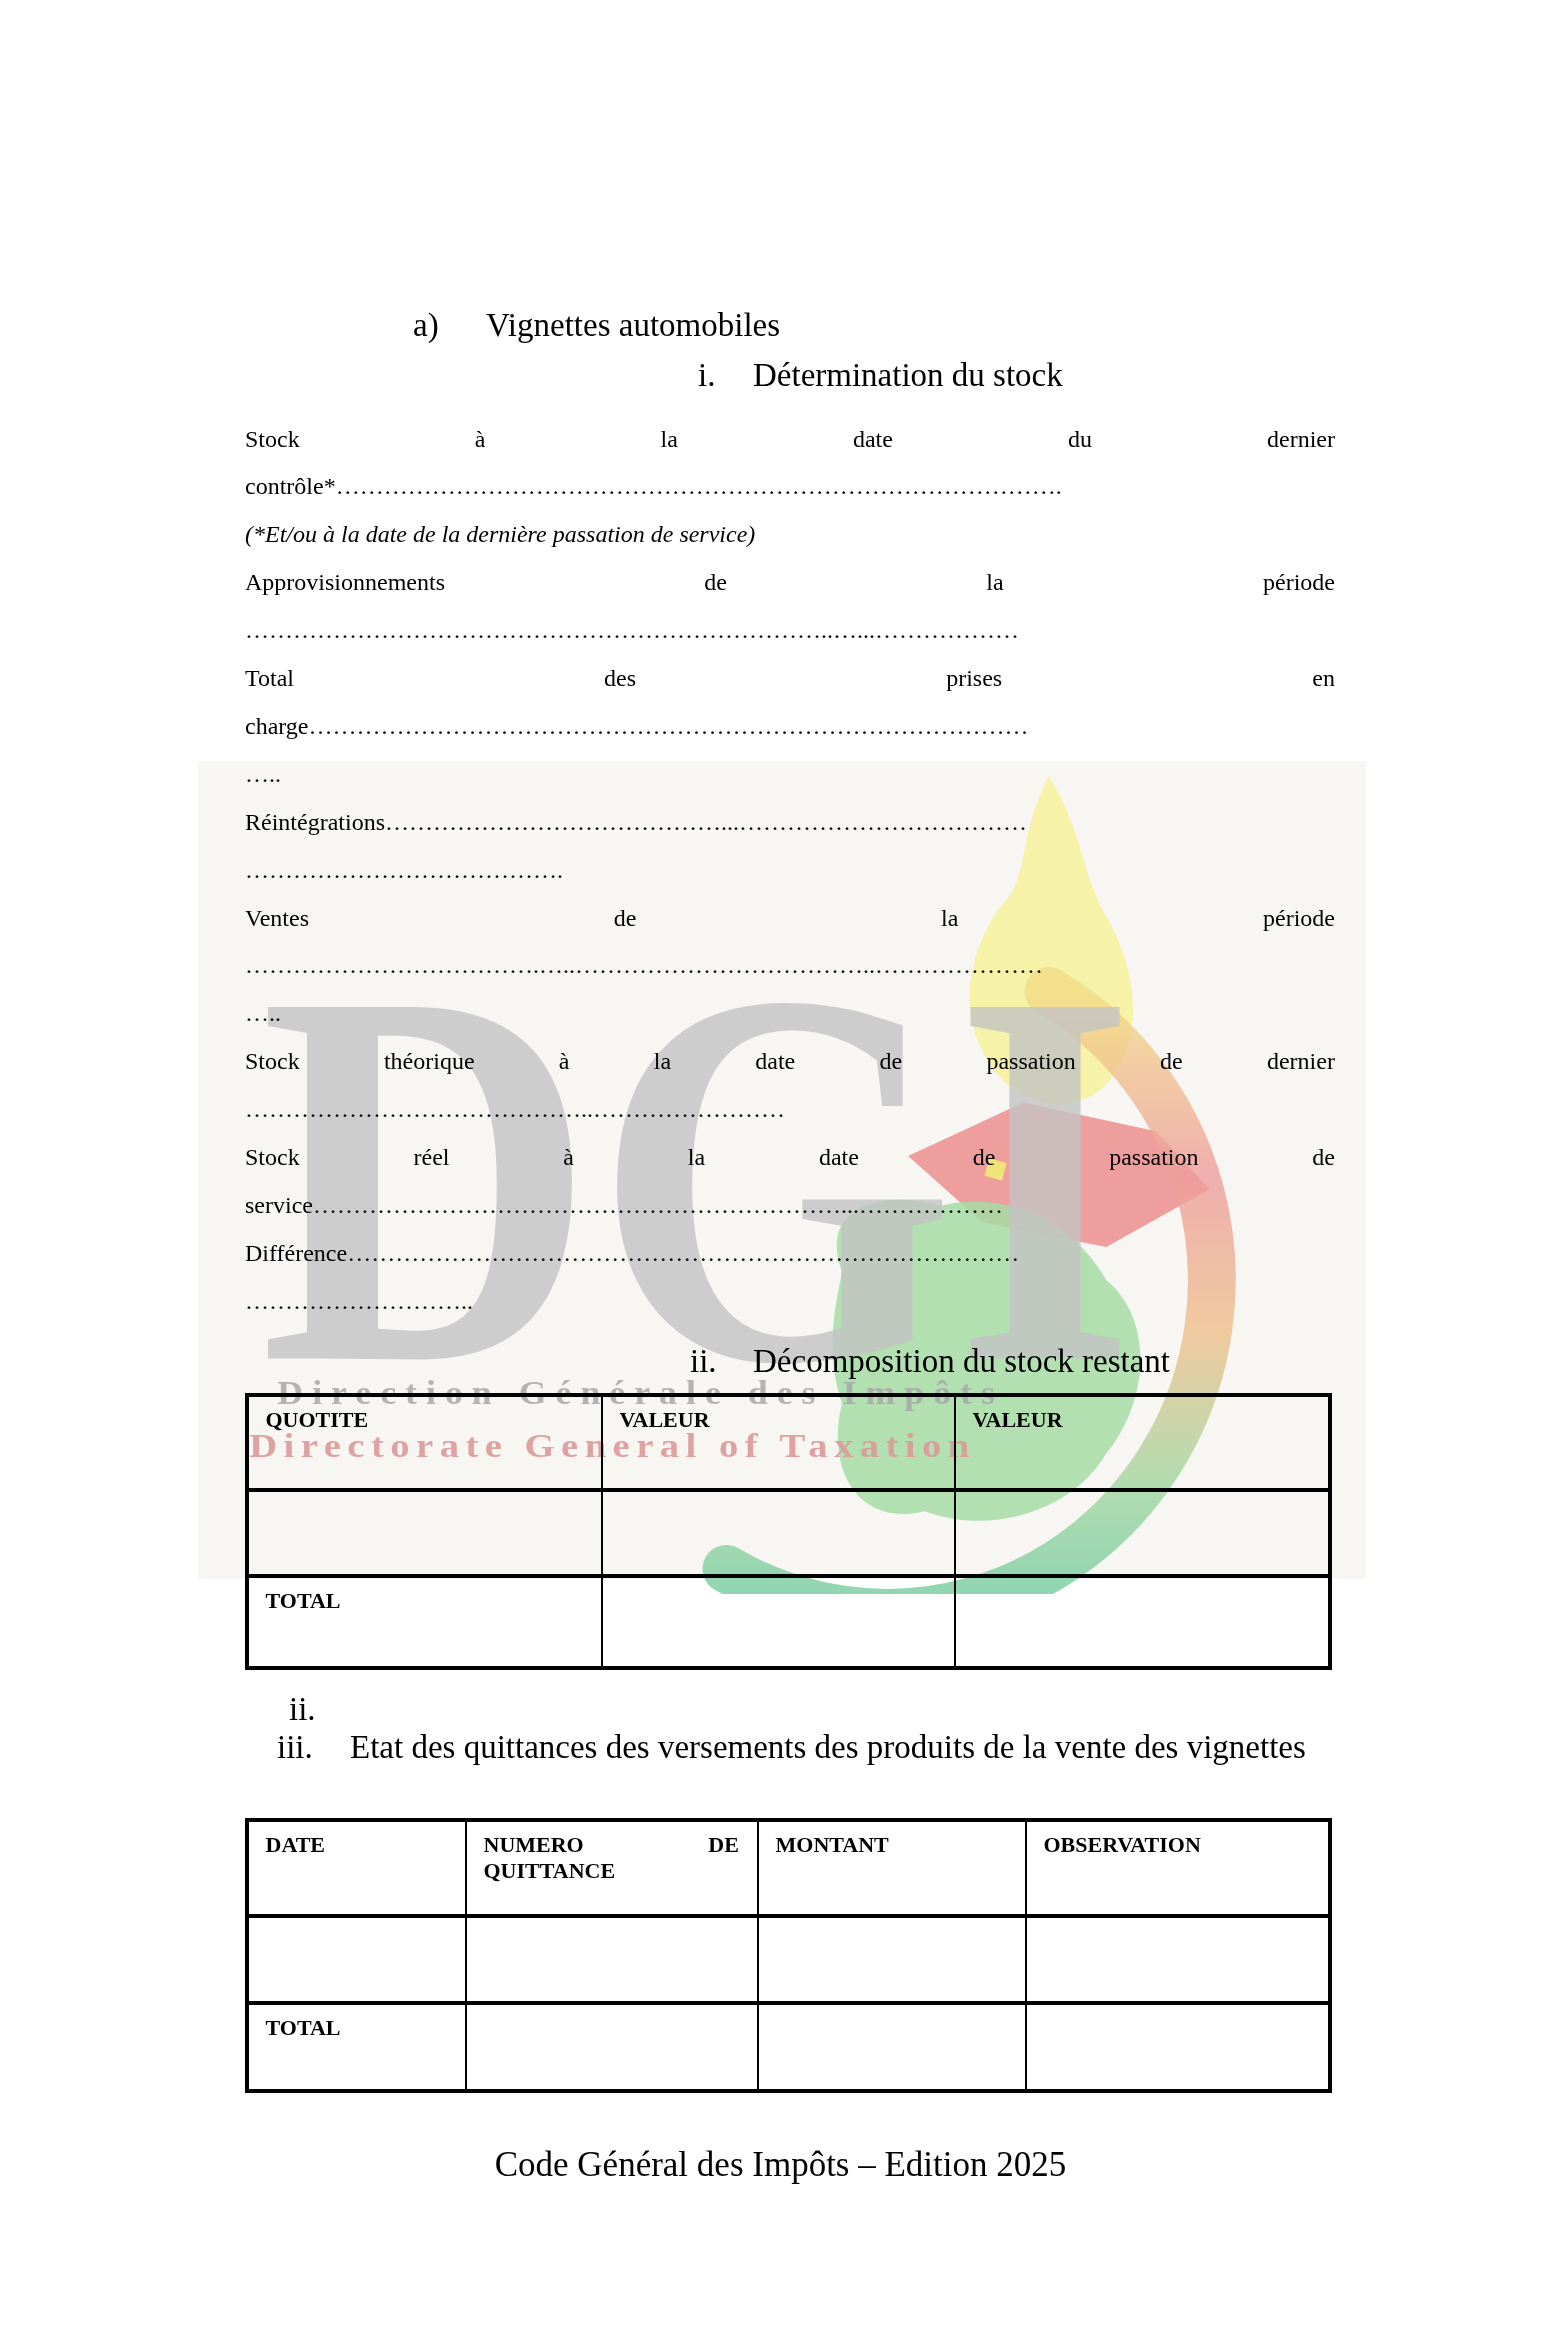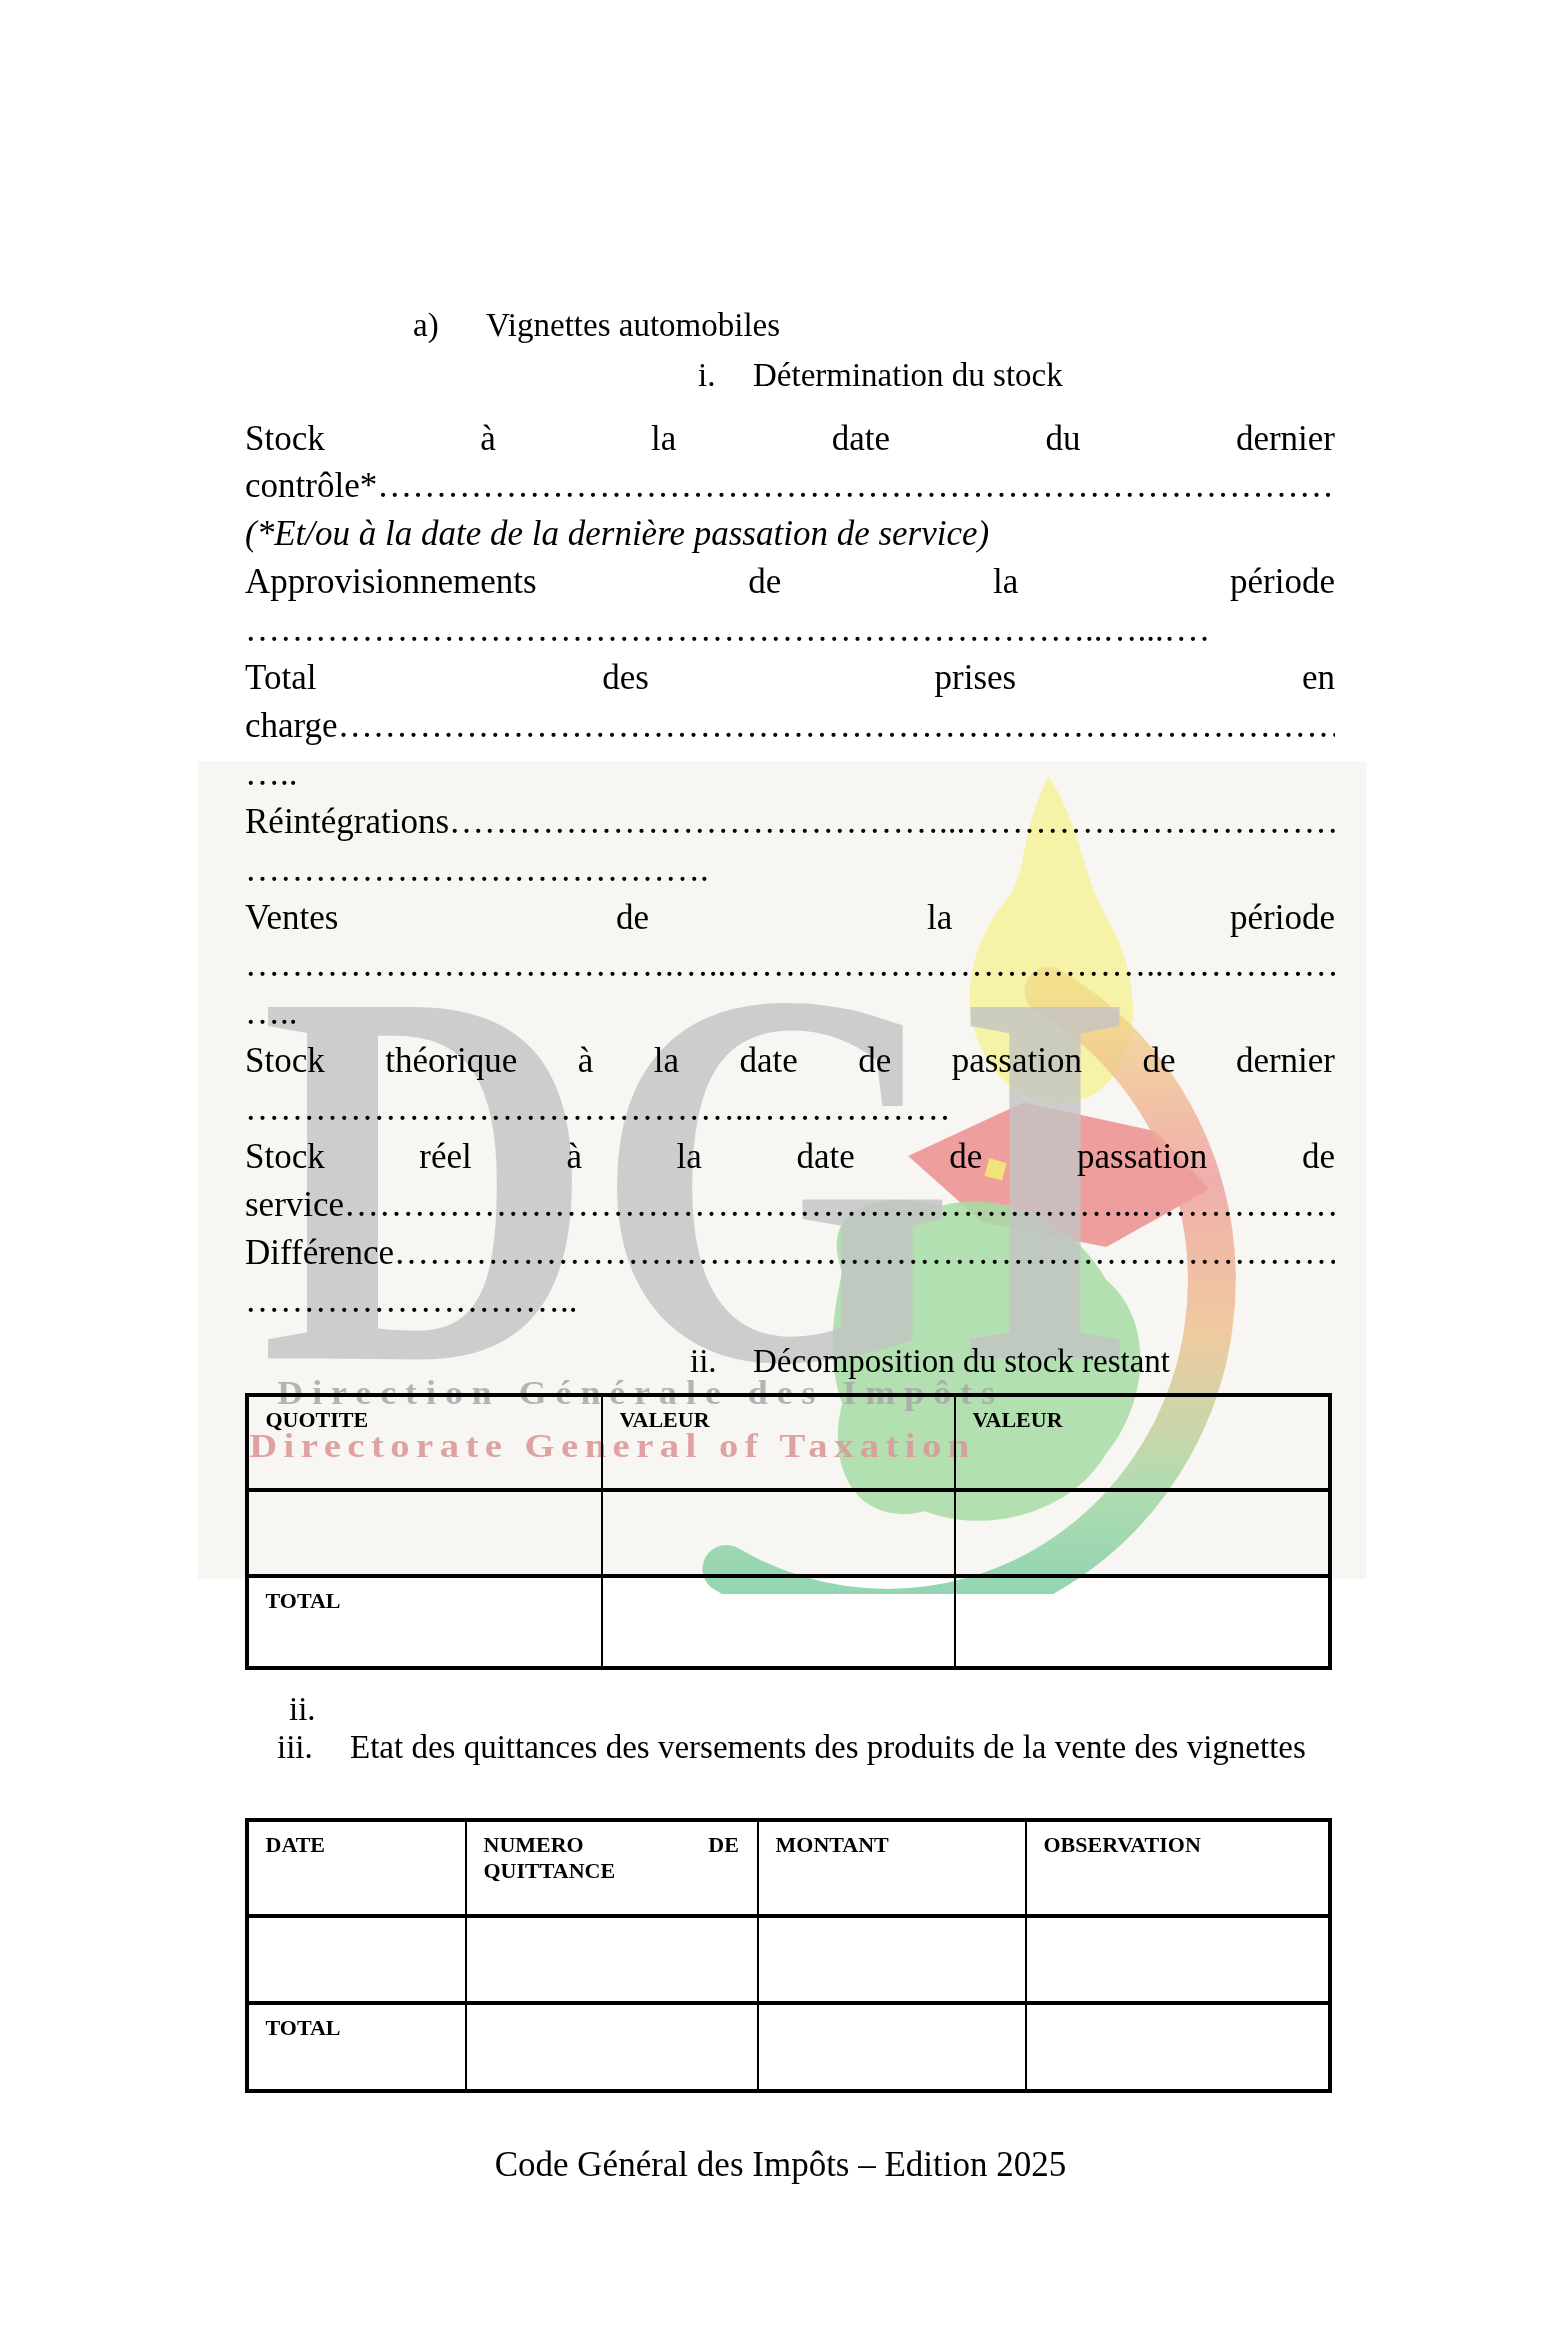--- a/index.html
+++ b/index.html
@@ -7,21 +7,21 @@
     position:relative;width:1561px;height:2342px;background:#ffffff;
     font-family:"Liberation Serif", serif;color:#000;overflow:hidden;
   }
   .abs{position:absolute;}
   
   .h-bold{font-weight:normal;font-size:33px;white-space:nowrap;z-index:2;}
   .marker{display:inline-block;}
   
   #body-lines{position:absolute;left:0;top:0;width:100%;height:100%;z-index:2;}
   .bline{
-    position:absolute;left:245px;font-size:35px;line-height:48px;height:48px;
+    position:absolute;left:245px;font-size:24px;line-height:48px;height:48px;
     white-space:nowrap;overflow:hidden;
   }
   .bline.spread{display:flex;justify-content:space-between;}
   .bline.italic{font-style:italic;}
   
   .grid-table{position:absolute;left:245px;background:transparent;z-index:2;
     border:4.1px solid #000;display:grid;}
   .grid-table .cell{
     border-right:2.5px solid #000;border-top:4.1px solid #000;
     padding:10px 6.6px 0 16.5px;font-size:22px;font-weight:bold;background:transparent;

